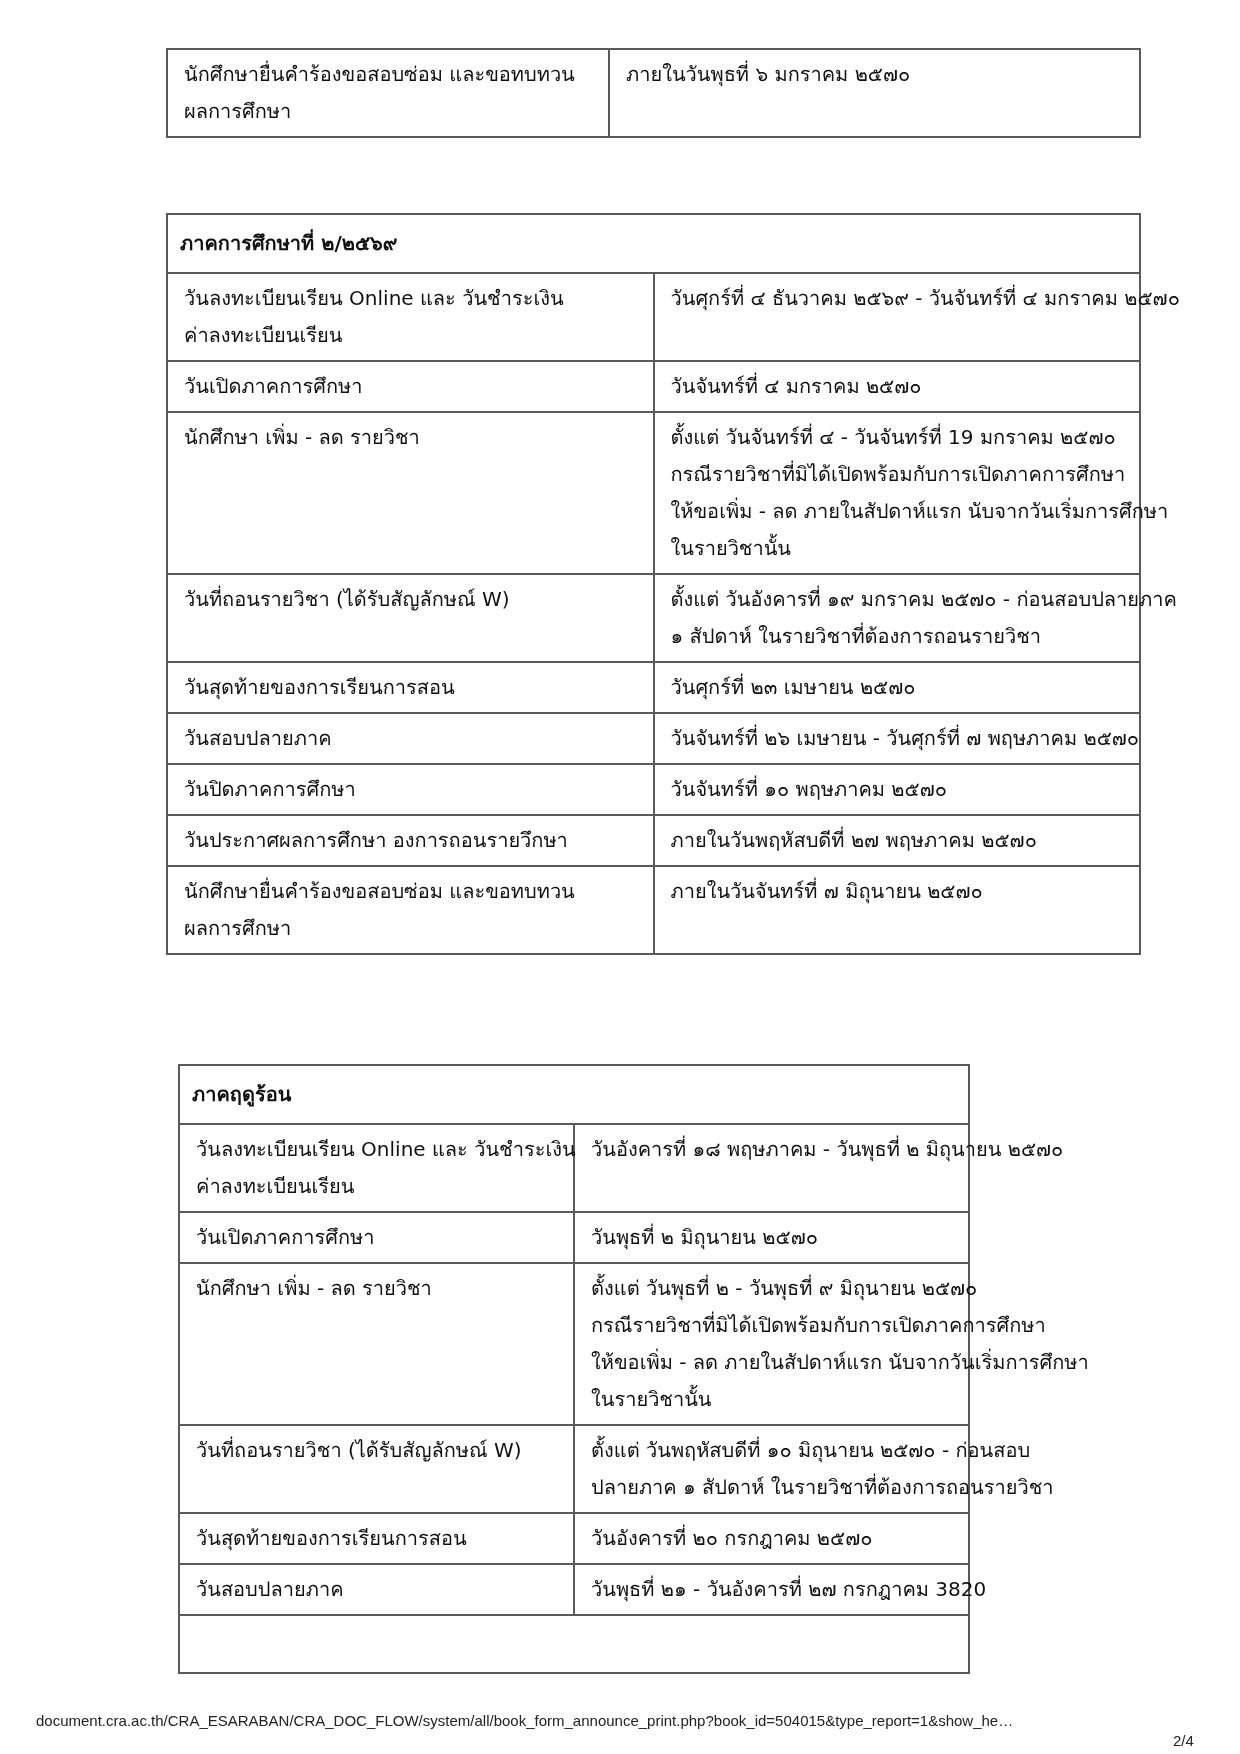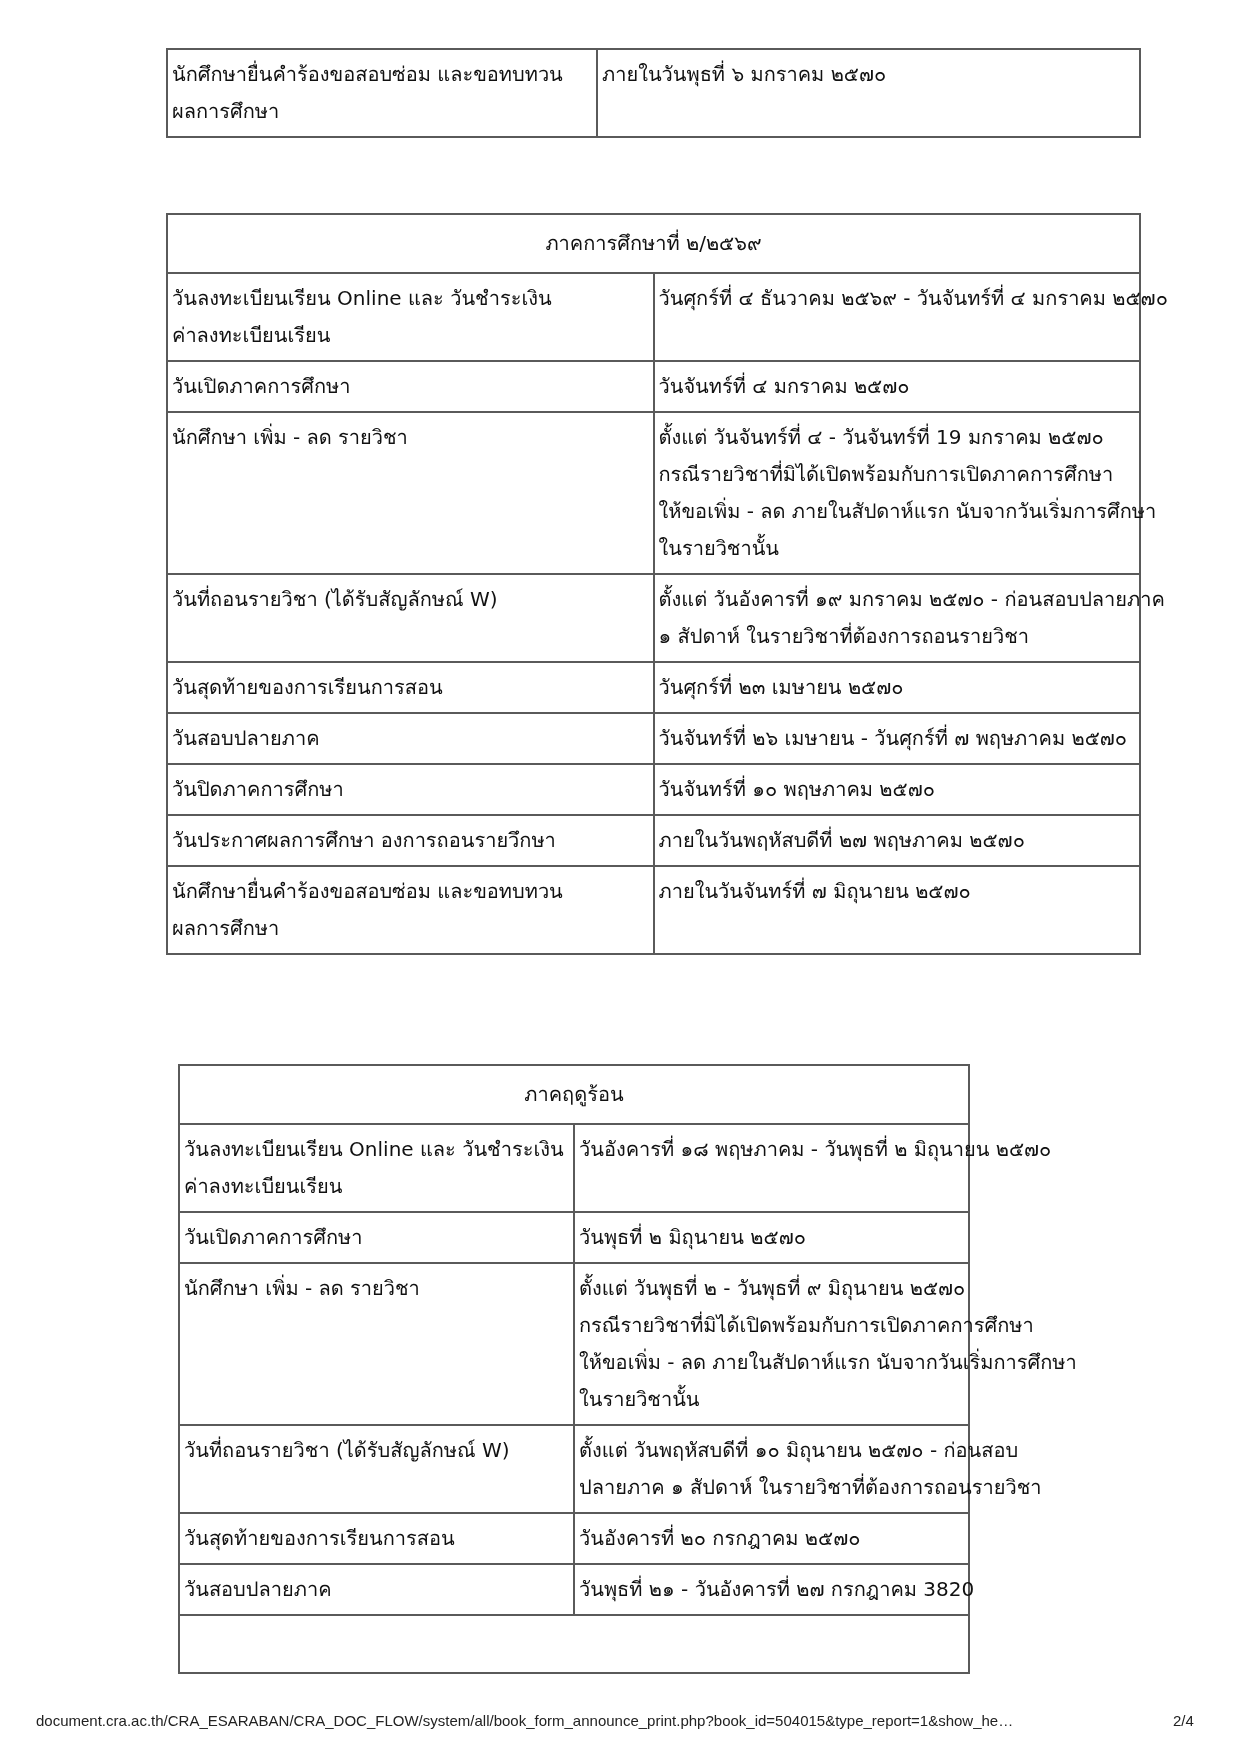--- a/index.html
+++ b/index.html
@@ -1,36 +1,36 @@
 <!DOCTYPE html>
 <html><head>
 <meta charset="utf-8">
 <style>
   html, body { margin:0; padding:0; background:#ffffff; }
   body { width:1240px; height:1754px; position:relative; overflow:hidden;
          font-family:"DejaVu Sans","Liberation Sans",sans-serif; color:#111; }
   table.cal { position:absolute; border-collapse:collapse; table-layout:fixed;
               border:2px solid #5a5a5a; }
   table.cal td { border:2px solid #5a5a5a; vertical-align:top;
-                 font-size:20px; line-height:37px; padding:6px 5px 6px 4px;
+                 font-size:20px; line-height:37px; padding:6px 5px 6px 16px;
                  word-wrap:break-word; }
-  table.cal td.head { text-align:center; font-weight:normal; vertical-align:middle;
-                      padding:10px 20px; }
+  table.cal td.head { text-align:left; font-weight:bold; vertical-align:middle;
+                      padding:10px 12px; }
   table.cal td.c1 { width:419px; }
   table.cal td.c2 { }
   td .ln { display:block; white-space:nowrap; }
   #t1 { left:166px; top:48px; width:975px; }
   #t2 { left:166px; top:213px; width:975px; }
   #t3 { left:178px; top:1064px; width:792px; }
   #t3 td.c1 { width:407px; }
   #t3 tr.empty td { height:44px; border-bottom:none; }
   .footer { position:absolute; top:1712px; left:0; width:1240px; font-size:15px;
             font-family:"Liberation Sans",sans-serif; color:#222; }
   .footer .url { position:absolute; left:36px; white-space:nowrap; }
-  .footer .page { position:absolute; left:1173px; }
+  .footer .page { position:absolute; left:1173px;margin-top:20px; }
 </style>
 </head>
 <body>
 
 <table class="cal" id="t1">
   <tbody>
       <tr>
         <td class="c1">
           <span class="ln">นักศึกษายื่นคำร้องขอสอบซ่อม และขอทบทวน</span>
           <span class="ln">ผลการศึกษา</span>

